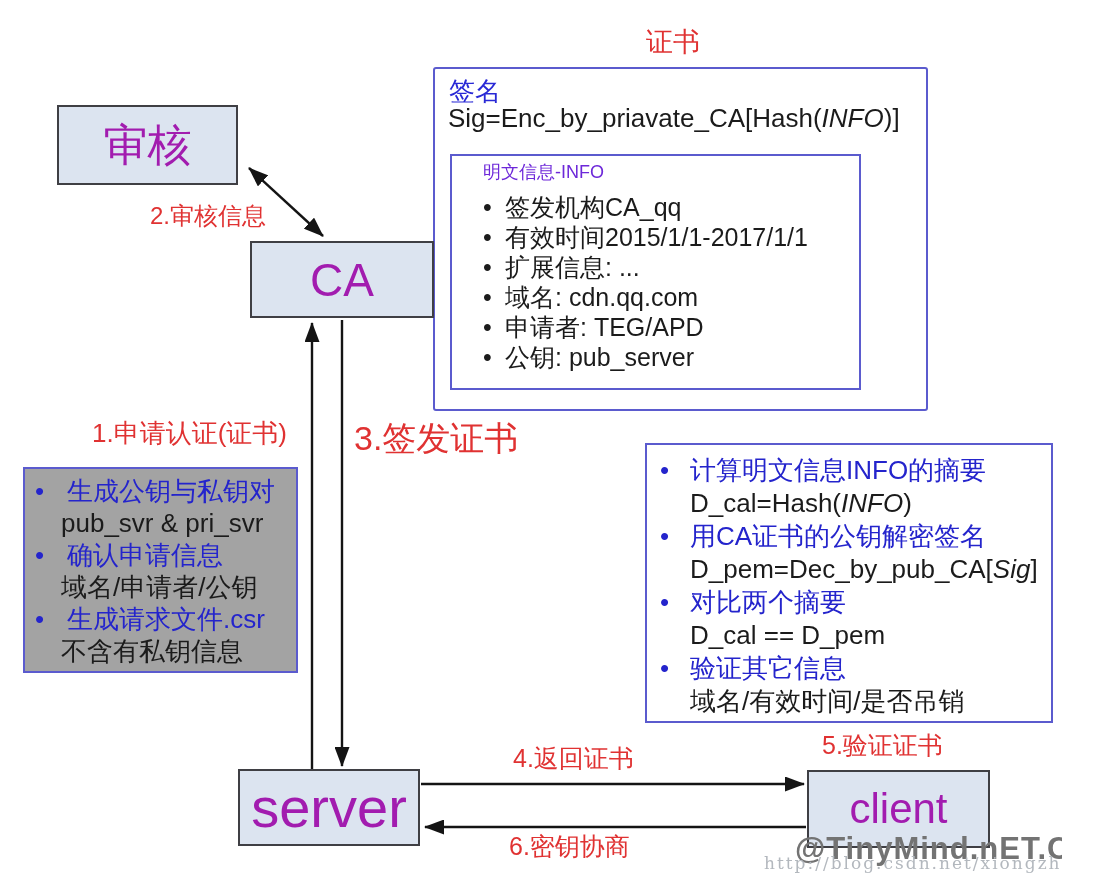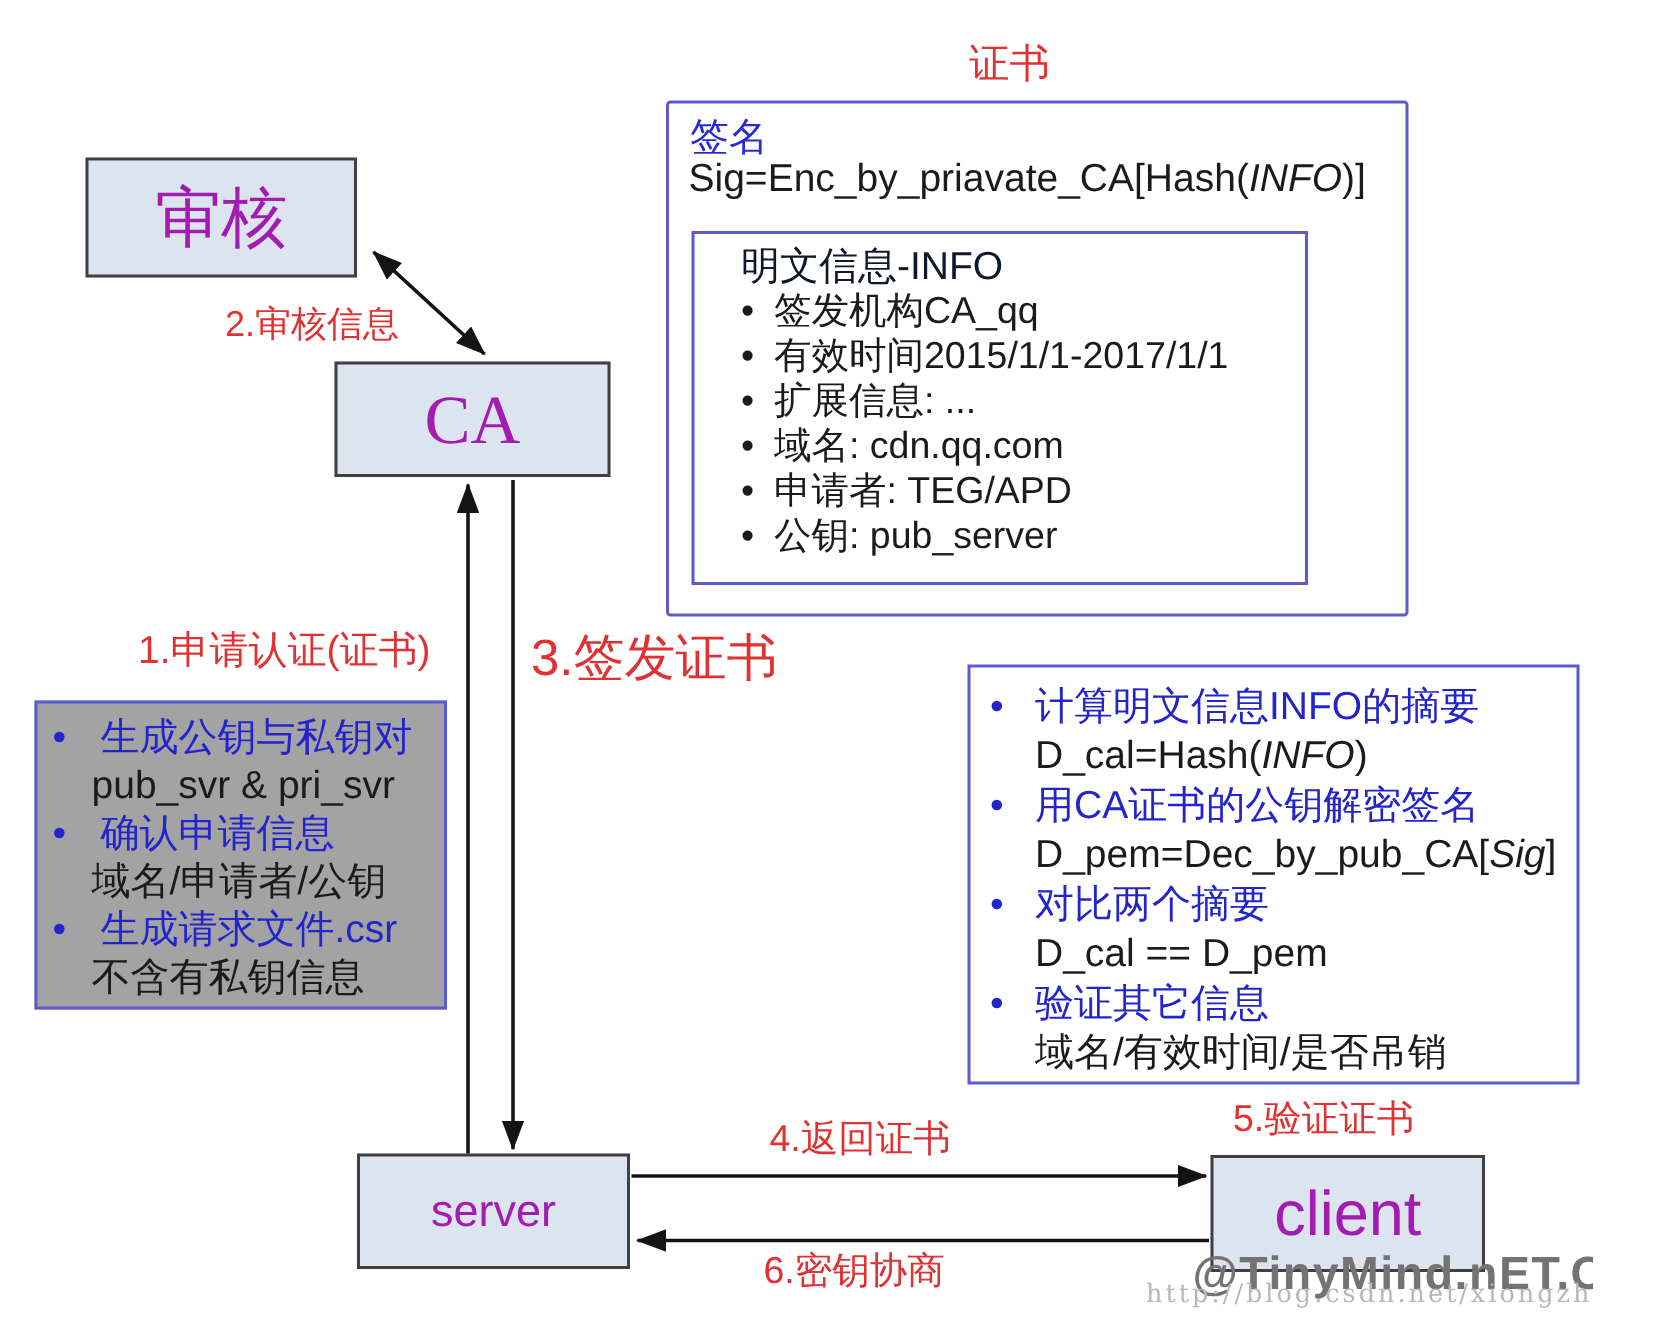--- a/index.html
+++ b/index.html
@@ -7,45 +7,45 @@
     position:relative;width:1062px;height:886px;background:#ffffff;overflow:hidden;
     font-family:"Liberation Sans","DejaVu Sans",sans-serif;color:#1b1b1b;
   }
   
   .node{
     position:absolute;background:#dce4f0;border:2px solid #3f3f44;
     display:flex;align-items:center;justify-content:center;
     color:#a21caf;z-index:2;box-sizing:border-box;
   }
   .node-shenhe{left:57px;top:105px;width:181px;height:80px;font-size:44px;}
-  .node-ca{left:223px;top:241px;width:184px;height:77px;font-size:46px;font-family:Liberation Serif, serif;}
-  .node-server{left:238px;top:769px;width:182px;height:77px;font-size:30px;}
+  .node-ca{left:250px;top:241px;width:184px;height:77px;font-size:46px;}
+  .node-server{left:238px;top:769px;width:182px;height:77px;font-size:56px;}
   .node-client{left:807px;top:770px;width:183px;height:78px;font-size:42px;text-align:center;}
   
   .red-label{position:absolute;color:#e03232;font-size:25px;white-space:nowrap;z-index:4;}
   .cert-title{left:646px;top:24px;font-size:27px;}
   .step1{left:92px;top:416px;font-size:26px;}
   .step2{left:150px;top:200px;font-size:24px;}
   .step3{left:354px;top:416px;font-size:34px;}
   .step4{left:513px;top:742px;}
   .step5{left:822px;top:729px;}
   .step6{left:509px;top:830px;}
   
   .cert-box{
     position:absolute;left:433px;top:67px;width:495px;height:344px;
-    border:2px solid #5b5bce;border-radius:3px;background:#ffffff;z-index:1;box-sizing:border-box;margin-left:11px;
+    border:2px solid #5b5bce;border-radius:3px;background:#ffffff;z-index:1;box-sizing:border-box;
   }
   .sign-header{position:absolute;left:14px;top:5px;font-size:26px;color:#2929d6;white-space:nowrap;}
   .sig-line{position:absolute;left:13px;top:34px;font-size:26px;color:#1b1b1b;white-space:nowrap;}
   .it{font-style:italic;}
   .info-box{
     position:absolute;left:15px;top:85px;width:411px;height:236px;
     border:2px solid #5b5bce;background:#ffffff;box-sizing:border-box;
   }
-  .info-header{position:absolute;left:31px;top:4px;font-size:26px;color:#0f172a;white-space:nowrap;}
+  .info-header{position:absolute;left:31px;top:4px;font-size:18px;color:#6d28d9;white-space:nowrap;}
   .info-list{position:absolute;left:31px;top:36px;}
   .info-item{font-size:25px;line-height:30px;color:#1b1b1b;white-space:nowrap;}
   .info-item .blt{display:inline-block;width:22px;color:#1b1b1b;}
   
   .req-box{
     position:absolute;left:23px;top:467px;width:275px;height:206px;
     border:2px solid #5b5bce;background:#a3a3a3;z-index:1;box-sizing:border-box;padding-top:6px;
   }
   .req-box .line{font-size:26px;line-height:32px;white-space:nowrap;}
   .req-box .line.t{color:#2424cc;padding-left:10px;}

